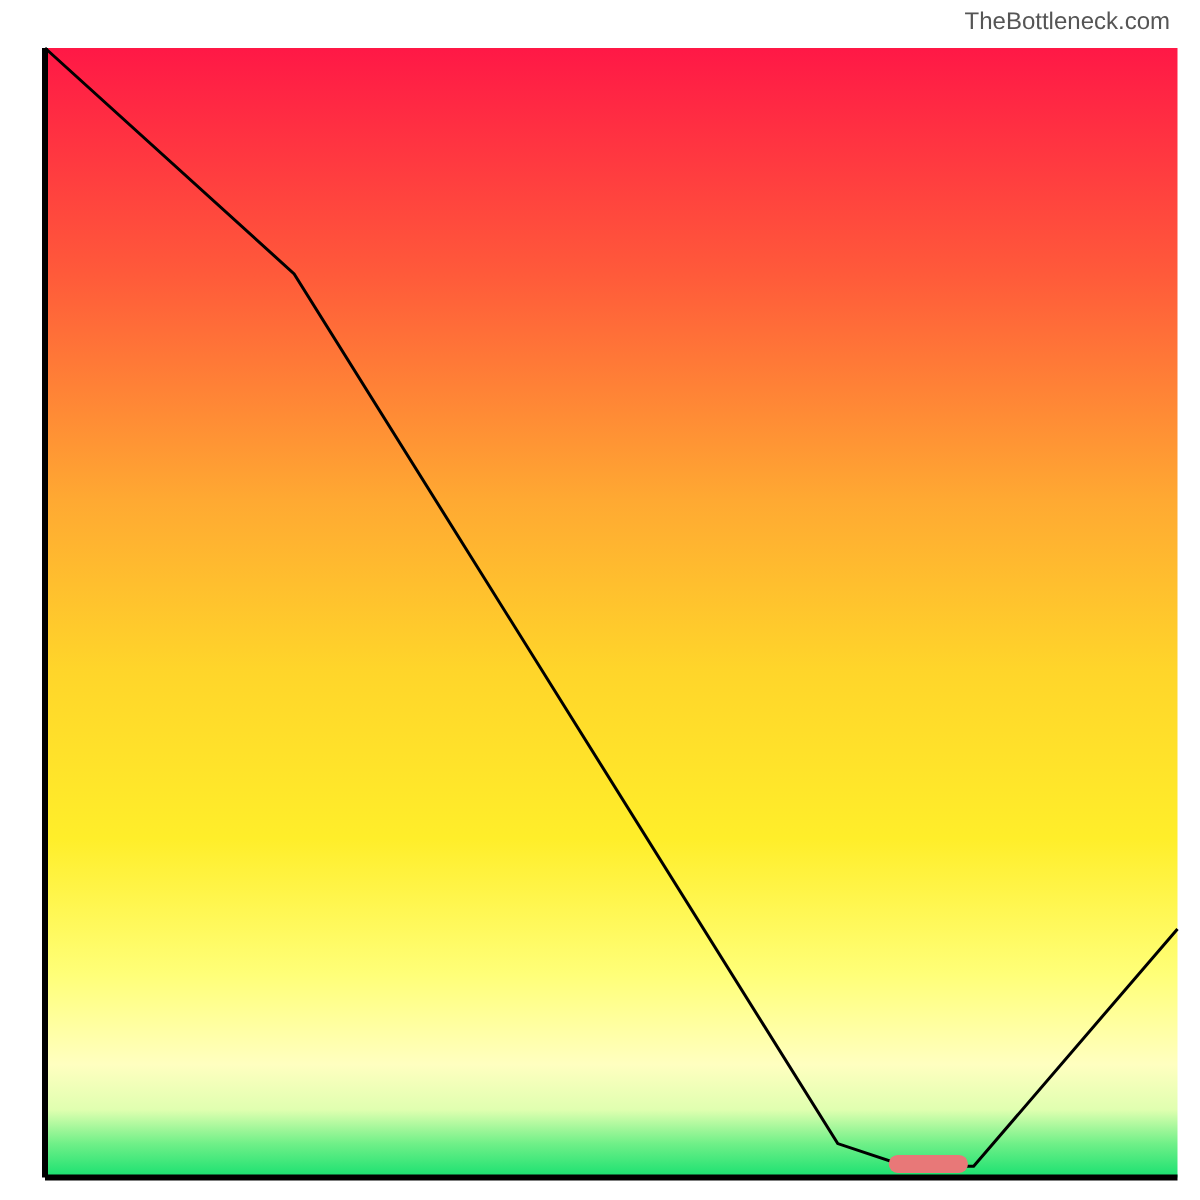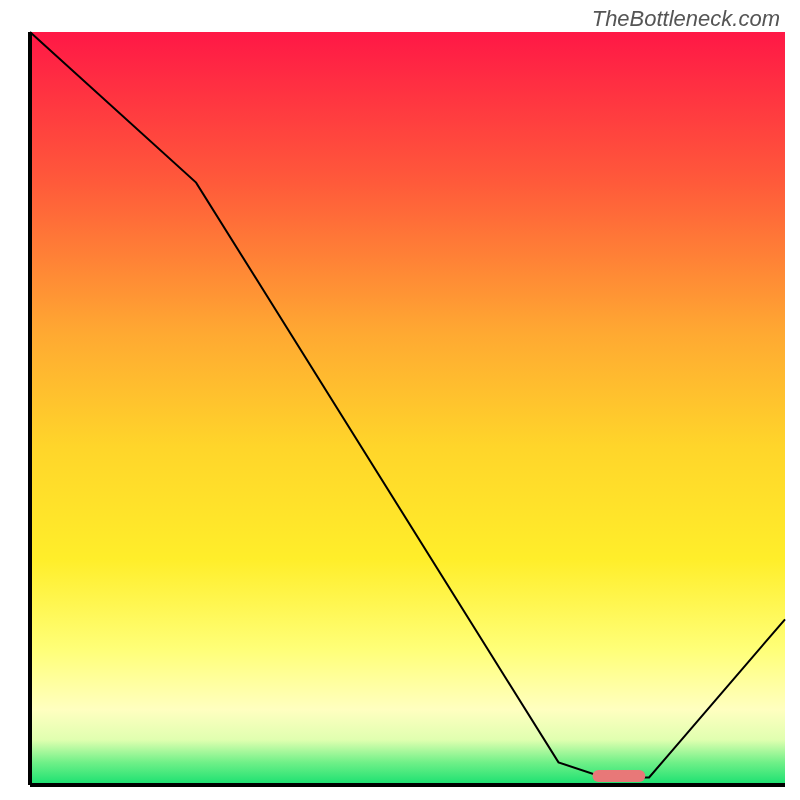--- a/index.html
+++ b/index.html
@@ -13,24 +13,23 @@
   .container {
     position: relative;
     width: 800px;
     height: 800px;
   }
   .watermark {
     position: absolute;
     top: 6px;
     right: 20px;
     color: #555555;
-    font-size: 22px;
+    font-size: 16px;
     font-weight: 400;
     z-index: 10;
-    font-style: italic;
   }
   svg.chart {
     position: absolute;
     top: 0;
     left: 0;
   }
 </style>
 </head>
 <body>
 

